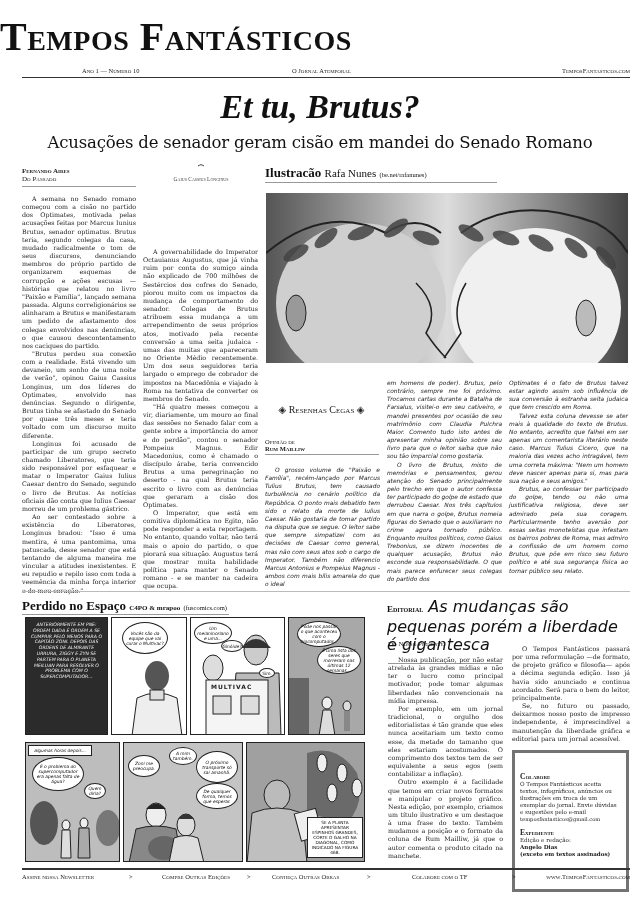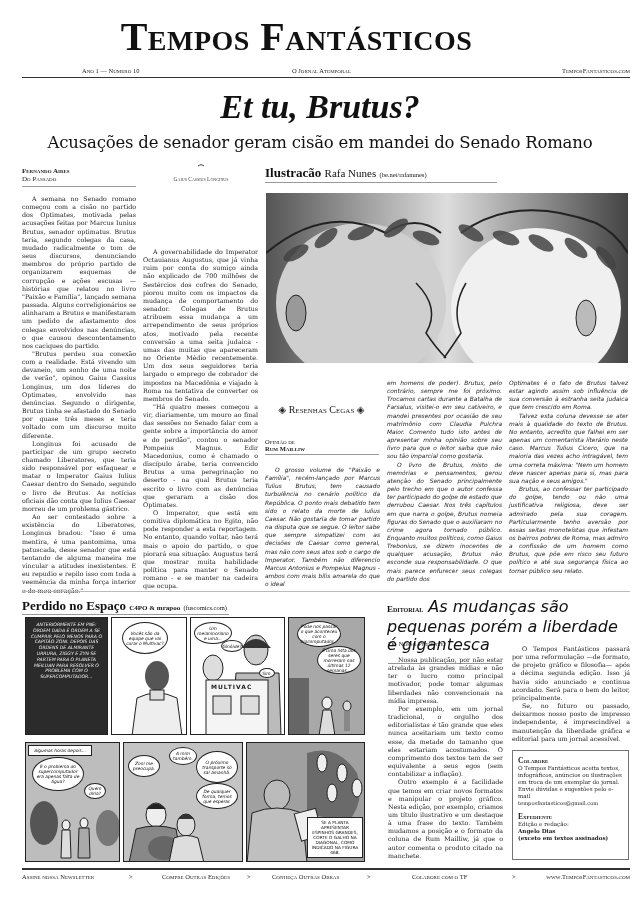--- a/index.html
+++ b/index.html
@@ -1,19 +1,19 @@
 <!DOCTYPE html>
 <html><head>
 <meta charset="utf-8">
 <style>
   * { box-sizing: border-box; margin: 0; padding: 0; }
   html, body { width: 640px; height: 905px; background: #fff; overflow: hidden; }
   body { font-family: "DejaVu Serif", serif; color: #1a1a1a; position: relative; }
 
-  .masthead { position: absolute; left: 0; top: 14px; width: 593px; text-align: center;
+  .masthead { position: absolute; left: 0; top: 14px; width: 593px; 
     font-family: "Liberation Serif", serif; font-weight: bold; font-size: 40px; letter-spacing: 0.5px;
     font-variant: small-caps; color: #111; line-height: 46px; }
   .meta-row { position: absolute; left: 22px; top: 66px; width: 608px; height: 12px;
     font-family: "Liberation Serif", serif; font-size: 6.5px; font-variant: small-caps; color: #222;
     border-bottom: 1.5px solid #333; }
   .meta-row span { position: absolute; top: 1px; }
   .meta-left { left: 60px; } .meta-mid { left: 270px; } .meta-right { right: 0px; }
 
   .headline { position: absolute; left: 0; top: 88px; width: 640px; text-align: center;
     font-family: "Liberation Serif", serif; font-style: italic; font-weight: bold; font-size: 34px; color: #111; }
@@ -57,21 +57,21 @@
   .panel.grey { background: #a8a8a8; }
   .panel .cap { font-family: "DejaVu Sans", sans-serif; font-style: italic; font-size: 4.6px; line-height: 5.8px; color: #f0f0f0; text-align: center; text-transform: uppercase; padding: 4px 3px; }
   .bubble { position: absolute; background: #fff; border: 1px solid #222; border-radius: 50%; font-family: "DejaVu Sans", sans-serif; font-style: italic;
     font-size: 4.4px; line-height: 5px; text-align: center; display: flex; align-items: center; justify-content: center; padding: 2px; color: #111; }
   .boxcap { position: absolute; background: #fff; border: 1px solid #222; font-family: "DejaVu Sans", sans-serif; font-size: 4.3px; line-height: 5px; text-align: center; padding: 2px; text-transform: uppercase; color:#111; }
 
   .ed-head { position: absolute; left: 387px; top: 598px; width: 243px; font-family: "DejaVu Sans", sans-serif; font-style: italic; font-size: 16px; line-height: 18px; color: #111; }
   .ed-head .tag { font-family: "Liberation Serif", serif; font-style: normal; font-variant: small-caps; font-weight: bold; font-size: 9px; }
   .ed-byline { position: absolute; left: 388px; top: 640px; width: 114px; font-family: "Liberation Serif", serif; font-variant: small-caps; font-size: 7px;
     border-bottom: 1px solid #999; padding-bottom: 15px; }
-  .box { position: absolute; left: 512px; top: 750px; width: 117px; height: 110px; border: 1px solid #737373; padding: 6px 5px;
+  .box { position: absolute; left: 512px; top: 750px; width: 117px; height: 142px; border: 3px solid #737373; padding: 20px 5px;
     font-size: 5.6px; line-height: 7px; color: #222; }
   .box h4 { font-family: "Liberation Serif", serif; font-variant: small-caps; font-size: 7.5px; font-weight: bold; line-height: 8px; }
   .box .gap { height: 6px; }
 
   .footer { position: absolute; left: 22px; top: 873px; width: 608px; height: 10px; font-family: "Liberation Serif", serif; font-variant: small-caps; font-size: 6.5px; color: #222; }
   .footer span { position: absolute; top: 0; }
 </style>
 </head>
 <body>
 

